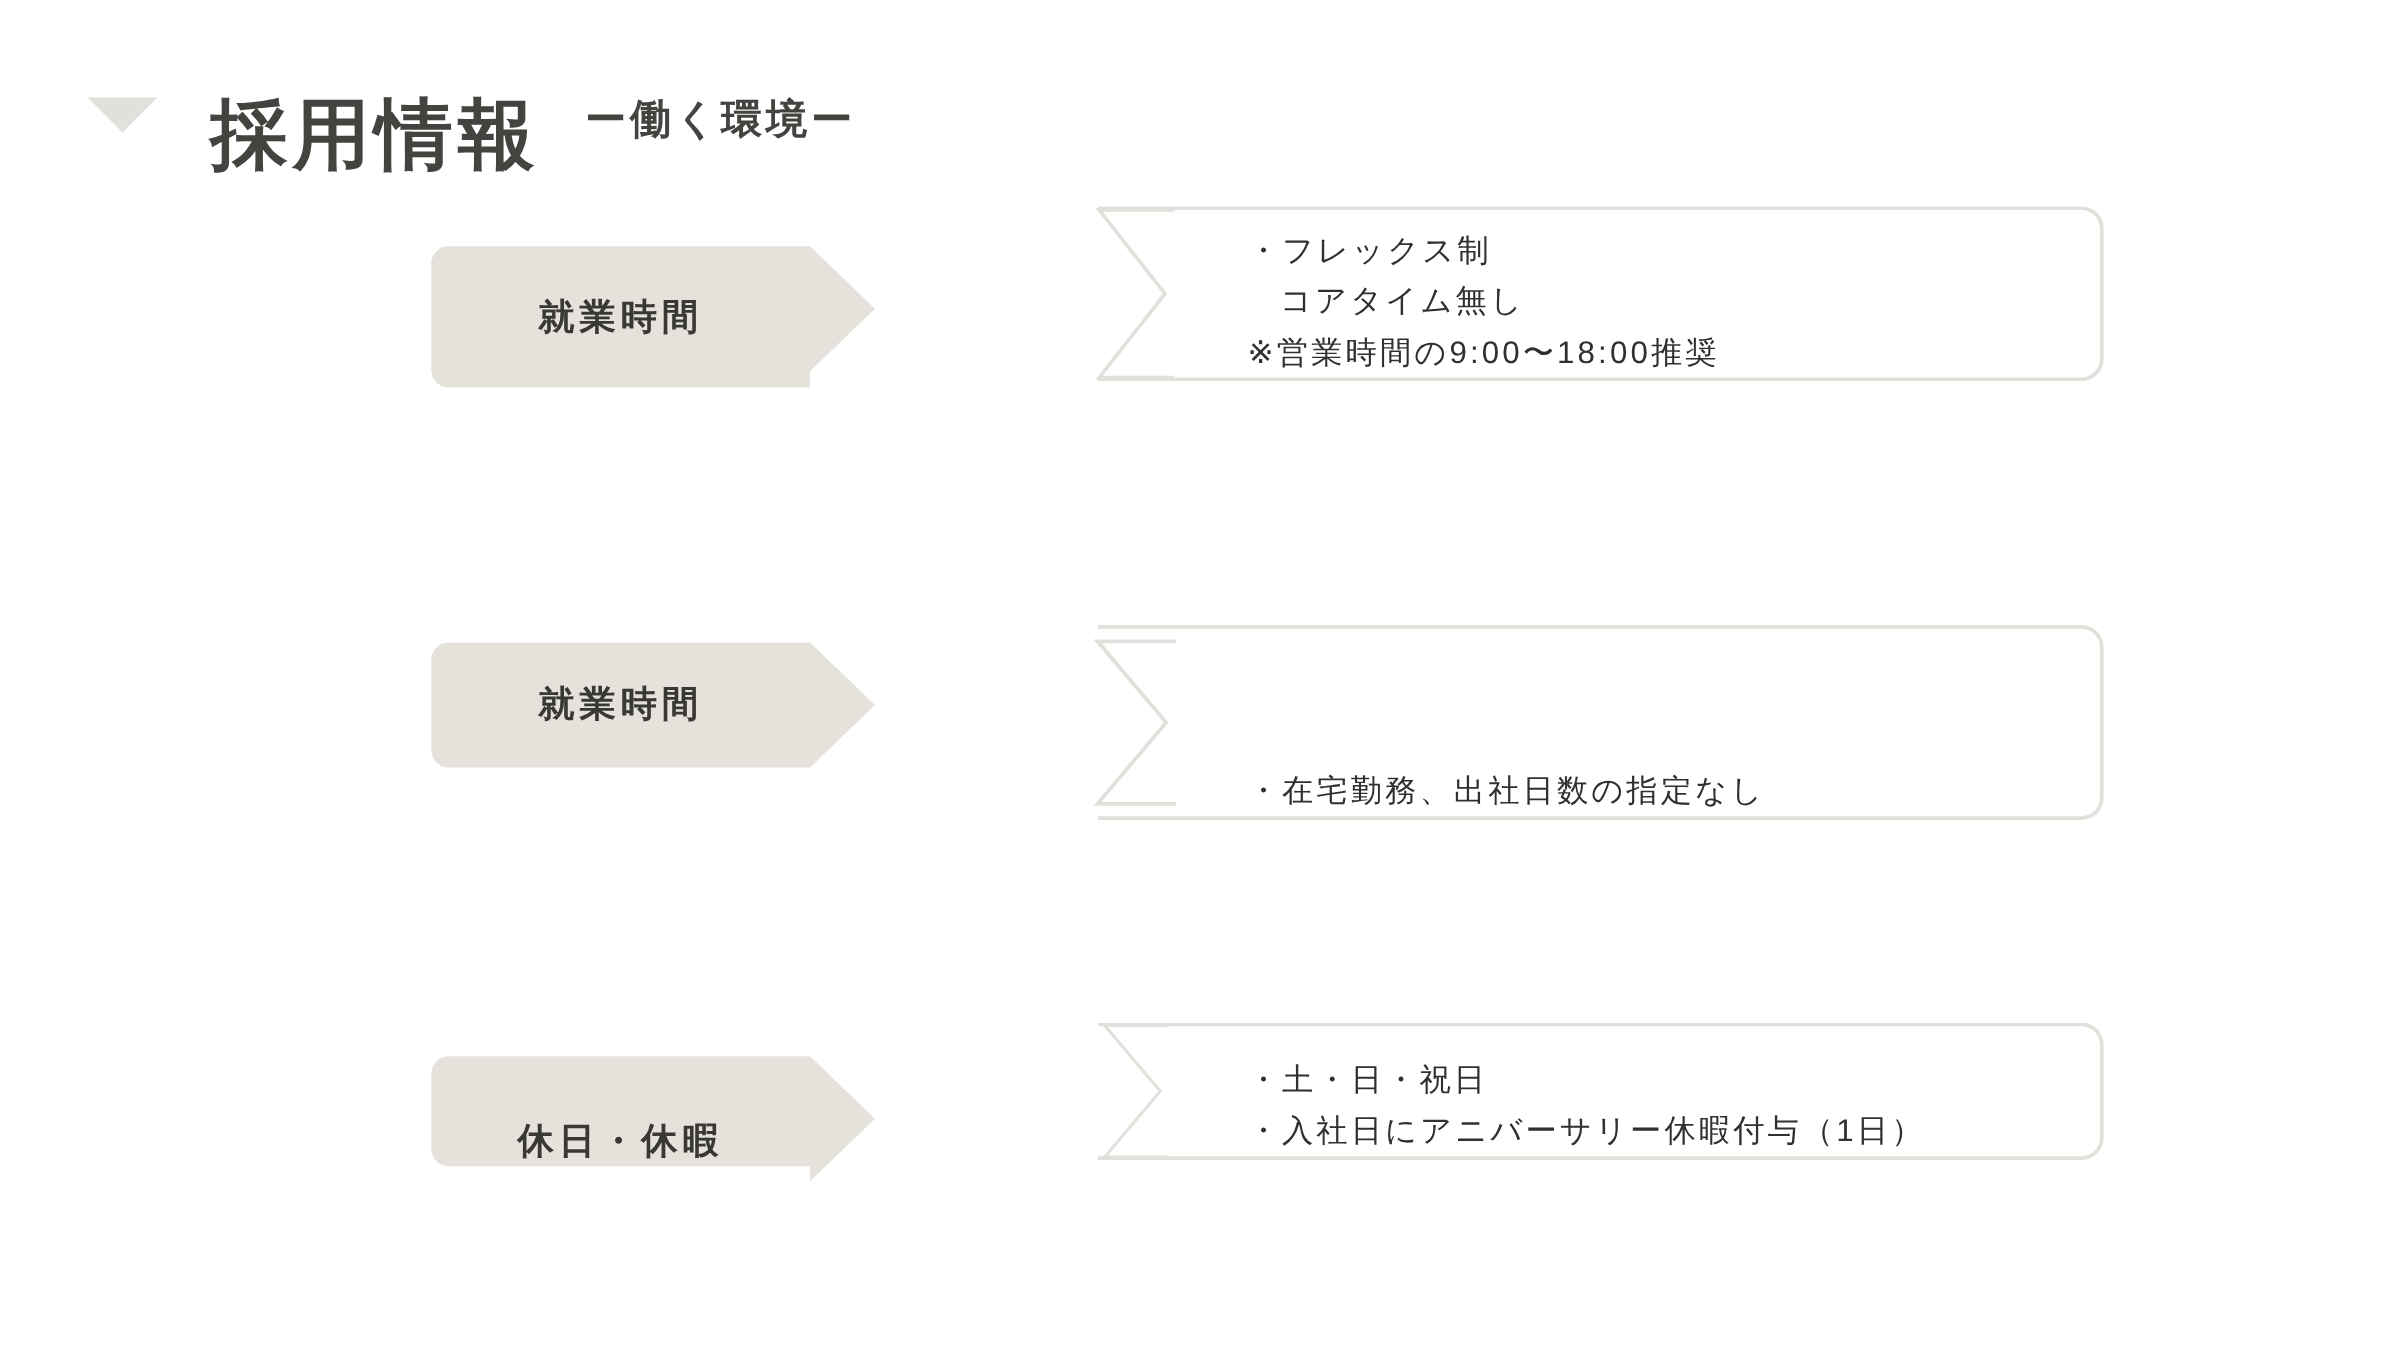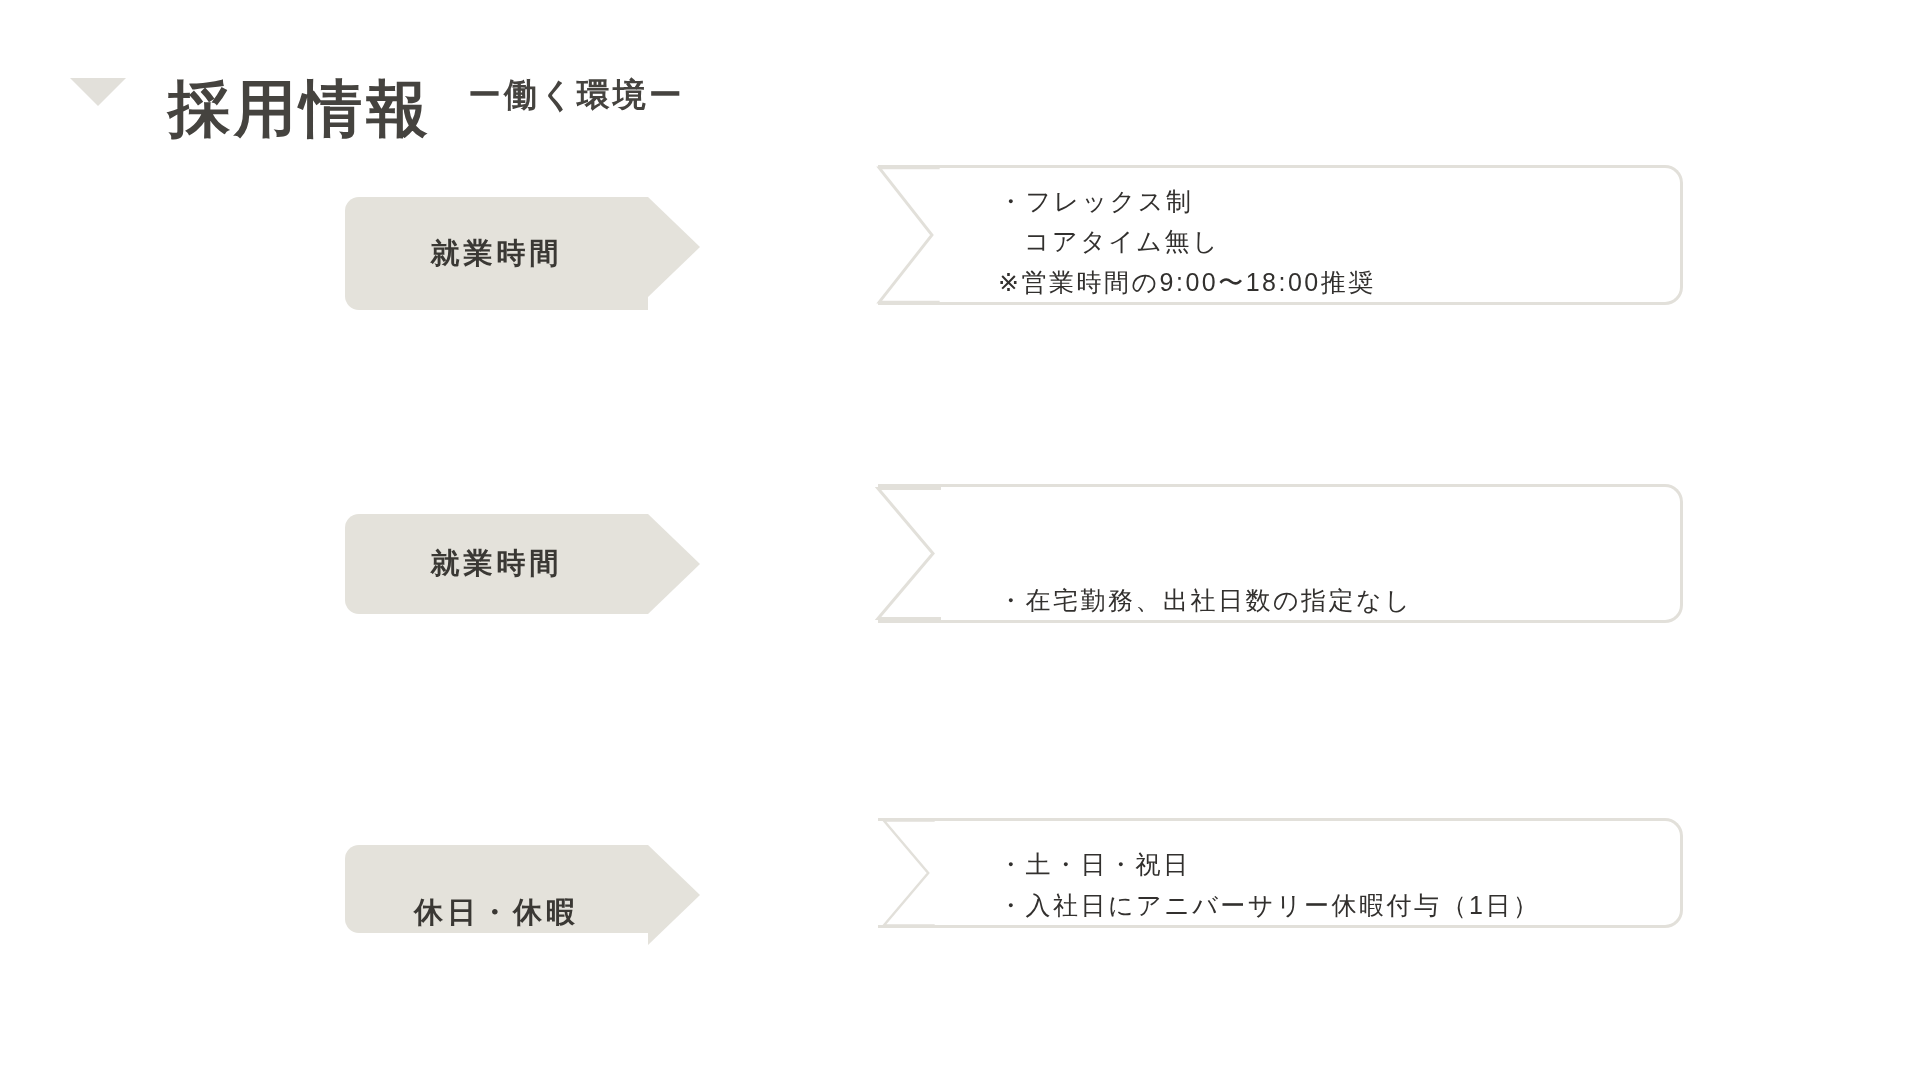--- a/index.html
+++ b/index.html
@@ -156,21 +156,21 @@
           <div class="content-line">・フレックス制</div>
           <div class="content-line indent">コアタイム無し</div>
           <div class="content-line">※営業時間の9:00〜18:00推奨</div>
         </div>
       </div>
     </div>
     <div class="row" style="height: 0px; position: absolute; top: 172px; left: 0px;">
       <div class="label-tag" style="top: 192px; width: 303px; height: 100px;">
         <div class="label-text">就業時間</div>
       </div>
-      <div class="content-box" style="top: 162px; height: 139px;">
+      <div class="content-box" style="top: 178px; height: 156px;">
         <svg class="notch" viewBox="0 0 66 136" width="66" height="136" style="position: absolute; left: -3px; top: -3px;">
           <path d="M 3,3 L 63,3 L 63,133 L 3,133 L 58,68 Z" fill="#ffffff"></path>
           <path d="M 66,3 L 3,3 L 58,68 L 3,133 L 66,133" fill="none" stroke="#e2e0da" stroke-width="3" stroke-linejoin="miter"></path>
         </svg>
         <div class="content-lines">
           <div class="content-line">・在宅勤務、出社日数の指定なし</div>
         </div>
       </div>
     </div>
     <div class="row" style="height: 0px; position: absolute; top: 335px; left: 0px;">

